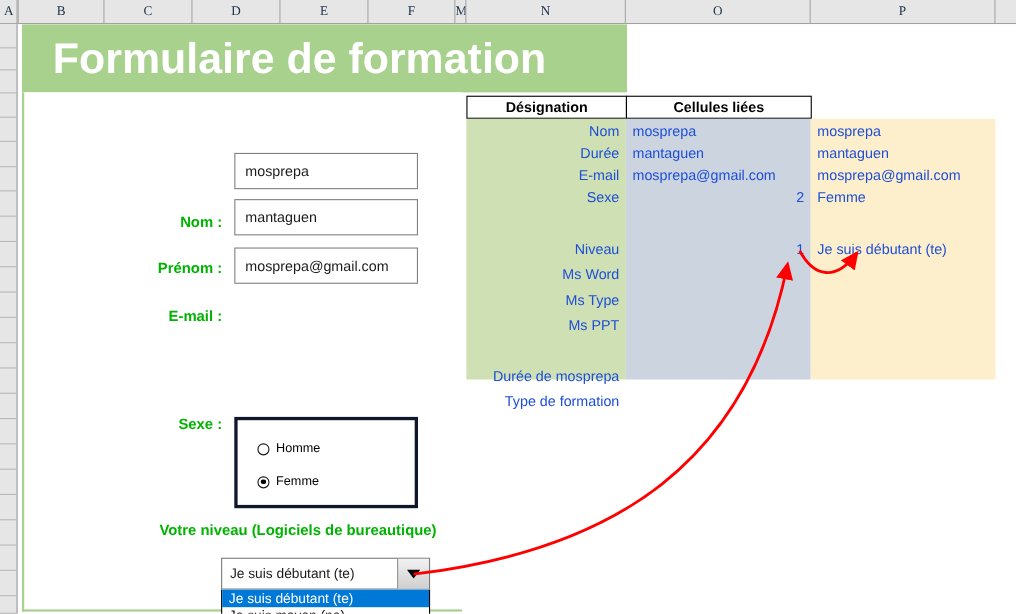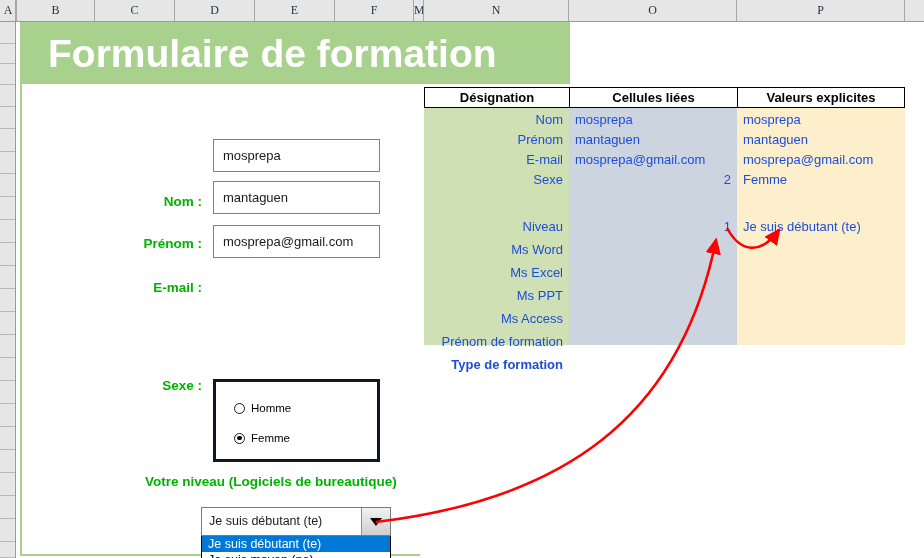--- a/index.html
+++ b/index.html
@@ -370,35 +370,33 @@
 
     <div id="combo-list">
       <div class="combo-option selected">Je suis débutant (te)</div>
       <div class="combo-option">Je suis moyen (ne)</div>
     </div>
 
     <div id="map-table">
 
       <div class="tbl-head" style="left:0px; width:146px;">Désignation</div>
       <div class="tbl-head" style="left:145px; width:169px;">Cellules liées</div>
-      <div class="tbl-head" style="left:313px; width:168px;">Valeurs explicites</div>
 
       <div class="tbl-col" id="col-desig">
         <div class="cell right" style="top:0px;">Nom</div>
-        <div class="cell right" style="top:20px;">Prénom</div>
+        <div class="cell right" style="top:20px;">Durée</div>
         <div class="cell right" style="top:60px;">Sexe</div>
         <div class="cell right" style="top:40px;">E-mail</div>
         <div class="cell right" style="top:80px;"></div>
         <div class="cell right" style="top:107px;">Niveau</div>
         <div class="cell right" style="top:130px;">Ms Word</div>
-        <div class="cell right" style="top:153px;">Ms Excel</div>
+        <div class="cell right" style="top:153px;">Ms Type</div>
         <div class="cell right" style="top:176px;margin-left:39px;">Ms PPT</div>
-        <div class="cell right" style="top:199px;">Ms Access</div>
-        <div class="cell right" style="top:222px;">Prénom de formation</div>
-        <div class="cell right" style="top:245px;font-weight:bold;">Type de formation</div>
+        <div class="cell right" style="top:222px;">Durée de mosprepa</div>
+        <div class="cell right" style="top:245px;">Type de formation</div>
       </div>
 
       <div class="tbl-col" id="col-linked">
         <div class="cell left" style="top:0px;">mosprepa</div>
         <div class="cell left" style="top:20px;">mantaguen</div>
         <div class="cell left" style="top:40px;">mosprepa@gmail.com</div>
         <div class="cell right" style="top:60px;">2</div>
         <div class="cell right" style="top:107px;">1</div>
       </div>
 

